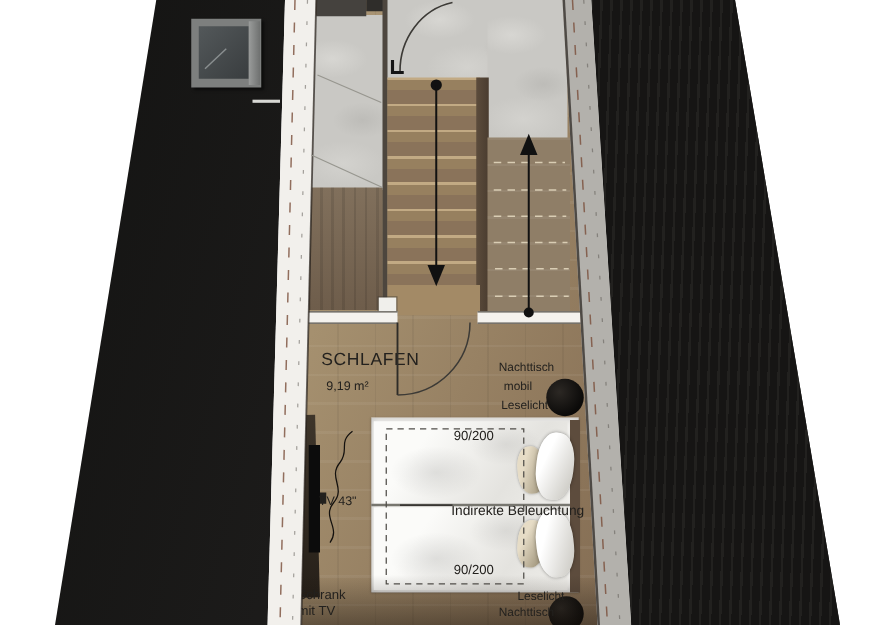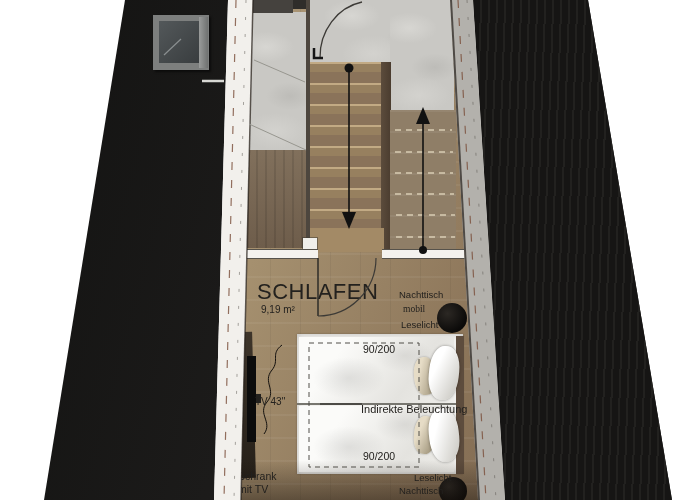--- a/index.html
+++ b/index.html
@@ -87,24 +87,24 @@
   #pillow-bottom-small{left:414px;top:416px;transform:rotate(5deg);}
 
   
   .lamp{position:absolute;border-radius:50%;
     background:radial-gradient(circle at 35% 35%,#2c2824,#0b0a09 70%);}
   #lamp-top{left:437px;top:303px;width:30px;height:30px;}
   #lamp-bottom{left:439px;top:477px;width:28px;height:28px;}
 
   
   .lbl{position:absolute;white-space:nowrap;color:#23211e;}
-  #t-room-name{left:257px;top:279px;font-size:22px;letter-spacing:.5px;}
+  #t-room-name{left:257px;top:279px;font-size:14px;letter-spacing:.5px;}
   #t-room-area{left:261px;top:304px;font-size:10px;}
   #t-n-top{left:399px;top:287px;font-size:9.5px;line-height:15px;}
-  #t-n-top .l2{margin-left:4px;font-family:Liberation Serif, serif;} #t-n-top .l3{margin-left:2px;}
+  #t-n-top .l2{margin-left:4px;} #t-n-top .l3{margin-left:2px;}
   #t-bedsize-top{left:363px;top:343px;font-size:10.5px;}
   #t-bedsize-bottom{left:363px;top:450px;font-size:10.5px;}
   #t-indirect{left:361px;top:403px;font-size:11px;}
   #t-tv{left:255px;top:396px;font-size:10px;}
   #t-cabinet{left:238px;top:470px;font-size:10.5px;line-height:13px;}
   #t-lese-bottom{left:414px;top:472px;font-size:9.5px;}
   #t-nacht-bottom{left:399px;top:485px;font-size:9.5px;}
 
   svg.overlay{position:absolute;inset:0;pointer-events:none;}
 </style>

